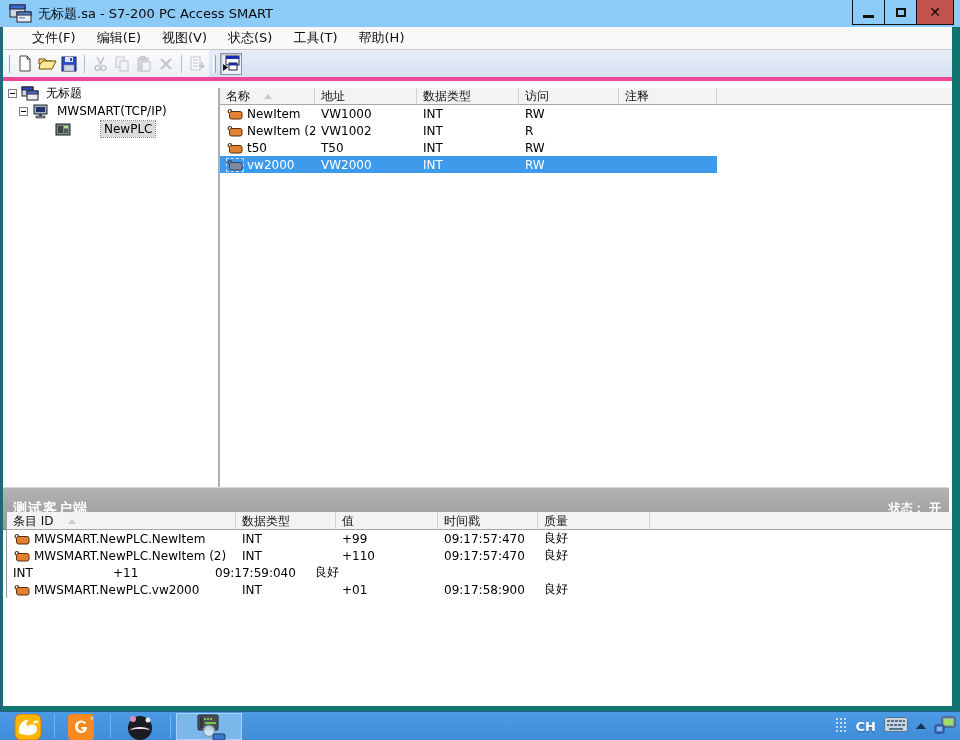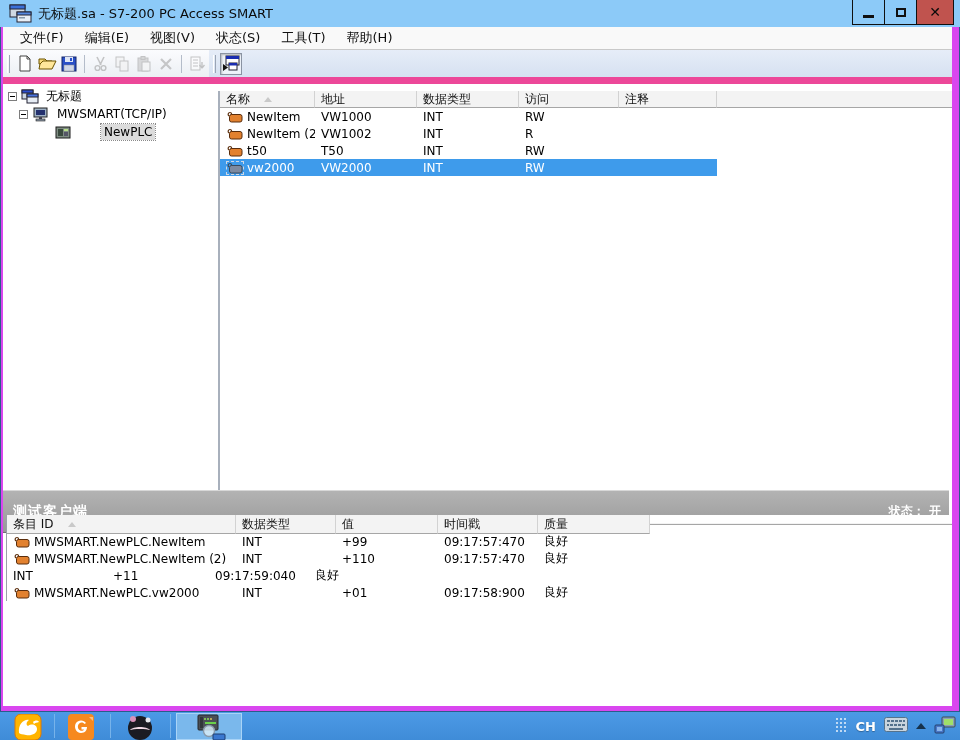--- a/index.html
+++ b/index.html
@@ -1,48 +1,48 @@
 <!DOCTYPE html>
 <html><head>
 <meta charset="utf-8">
 <style>
   * { margin:0; padding:0; box-sizing:border-box; }
   html,body { width:960px; height:740px; overflow:hidden; }
   body { font-family:"DejaVu Sans","Liberation Sans",sans-serif; font-size:12px; color:#000; background:#8CCAF8; position:relative; }
 
   
-  .window { position:absolute; left:0; top:0; width:960px; height:712px; background:#d946ef; box-shadow:inset 0 0 0 1px #2b5c8a; }
+  .window { position:absolute; left:0; top:0; width:960px; height:712px; background:#0f766e; box-shadow:inset 0 0 0 1px #2b5c8a; }
 
   
   .titlebar { position:absolute; left:0; top:0; width:960px; height:27px; background:#8CCAF8; }
   .app-icon { position:absolute; left:9px; top:4px; width:24px; height:19px; }
   .title-text { position:absolute; left:38px; top:5px; font-size:13px; color:#0b0b0b; white-space:nowrap; }
   .win-btns { position:absolute; right:6px; top:0; height:25px; display:flex; }
   .wbtn { width:33px; height:25px; border:1px solid #101010; border-top:none; background:#8CCAF8; display:flex; align-items:center; justify-content:center; margin-left:-1px; }
   .wbtn.close { width:38px; background:#C0534E; }
   .glyph-min { width:11px; height:3px; background:#101010; margin-top:8px; }
   .glyph-max { width:10px; height:9px; border:2px solid #101010; background:transparent; }
   .glyph-x { font-size:14px; font-weight:bold; color:#0a0a0a; line-height:1; }
 
   
-  .menubar { position:absolute; left:3px; top:27px; width:949px; height:23px; background:#F9F9F9; border-bottom:1px solid #c9c9c9; display:flex; align-items:center; padding-left:8px; }
+  .menubar { position:absolute; left:3px; top:27px; width:949px; height:23px; background:#F9F9F9; border-bottom:1px solid #c9c9c9; display:flex; align-items:center; padding-left:20px; }
   .menu-item { padding:3px 9px; font-size:13px; color:#111; margin-right:3px; white-space:nowrap; }
 
   
   .toolbar { position:absolute; left:3px; top:50px; width:949px; height:27px; display:flex; }
   .tb-sec1 { width:206px; height:27px; background:linear-gradient(#fbfcfe,#eceff4); display:flex; align-items:center; padding-left:3px; }
   .tb-sec2 { flex:1; height:27px; background:linear-gradient(#e6edf8,#d6e1f1); display:flex; align-items:center; padding-left:3px; }
   .grip { width:3px; height:18px; border-left:1px solid #fff; border-right:1px solid #9aa4b4; margin:0 4px 0 1px; }
   .tbtn { width:22px; height:22px; display:flex; align-items:center; justify-content:center; }
   .tbtn.disabled { opacity:.55; filter:grayscale(1); }
   .tb-sep { width:1px; height:18px; background:#b4bcc9; margin:0 4px; }
   .tbtn.pressed { border:1px solid #8a93a2; background:#eef3fa; box-shadow:inset 1px 1px 2px rgba(0,0,0,.25); }
 
   
-  .content { position:absolute; left:3px; top:77px; width:949px; height:629px; background:#fff; border-top:7px solid #ec4899; }
+  .content { position:absolute; left:3px; top:77px; width:949px; height:629px; background:#fff; border-top:4px solid #ec4899; }
 
   
   .tree { position:absolute; left:0; top:1px; width:213px; height:400px; background:#fff; }
   .tree-row { position:absolute; height:18px; display:flex; align-items:center; white-space:nowrap; }
   .expander { width:9px; height:9px; border:1px solid #7d7d7d; background:#fff; position:relative; margin-right:4px; flex:none; }
   .expander::after { content:""; position:absolute; left:1px; top:3px; width:5px; height:1px; background:#000; }
   .tree-icon { width:18px; height:15px; margin-right:4px; flex:none; }
   .tree-label { font-size:12px; padding:1px 3px; }
   .tree-label.sel { background:#dcdcdc; outline:1px dotted #8a8a8a; }
 
@@ -58,21 +58,21 @@
   .trow.sel .tag-icon { outline:1px dashed #cfd8e4; }
   .c1 { width:95px; } .c2 { width:102px; } .c3 { width:102px; } .c4 { width:100px; } .c5 { width:98px; }
   .cfill { flex:1; border-right:none; }
   .b1 { width:229px; } .b2 { width:100px; } .b3 { width:102px; } .b4 { width:100px; } .b5 { width:112px; }
 
   
   .panel-bar { position:absolute; left:0; top:406px; width:946px; height:43px; background:linear-gradient(#b3b3b3,#989898); border-top:1px solid #d8d8d8; border-bottom:1px solid #6f6f6f; display:flex; align-items:center; }
   .panel-title { color:#fff; font-weight:bold; font-size:14px; margin-left:10px; letter-spacing:1px; }
   .panel-status { position:absolute; right:8px; color:#fff; font-weight:bold; font-size:12px; }
   .bottom-table { position:absolute; left:3px; top:431px; width:946px; border-left:1px solid #9aa0a8; background:#fff; }
-  .bottom-table .thead { height:18px;align-items:center; }
+  .bottom-table .thead { height:18px; }
 
   
   .taskbar { position:absolute; left:0; top:712px; width:960px; height:28px; background:linear-gradient(#4c9ae6,#3f8cd8);padding-left:12px; }
   .task-btn { position:absolute; top:1px; height:27px; display:flex; align-items:center; justify-content:center; }
   .task-sep { position:absolute; top:2px; width:1px; height:24px; background:#77b3ea; }
   .task-btn.active { background:#7ab8ec; border:1px solid #a9d4f7; }
   .tray { position:absolute; right:4px; top:0; height:28px; display:flex; align-items:center; gap:8px; }
   .tray-ch { color:#fff; font-size:13px; font-weight:bold; text-shadow:0 1px 1px rgba(0,0,0,.3); }
   .dots-grid { display:grid; grid-template-columns:repeat(3,4px); grid-auto-rows:4px; }
   .dots-grid i { width:2px; height:2px; background:#e8f2fb; border-radius:1px; }

